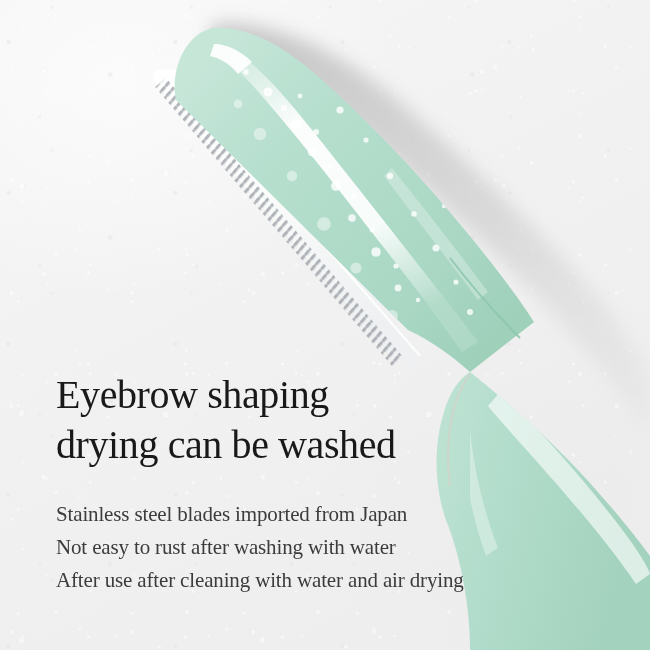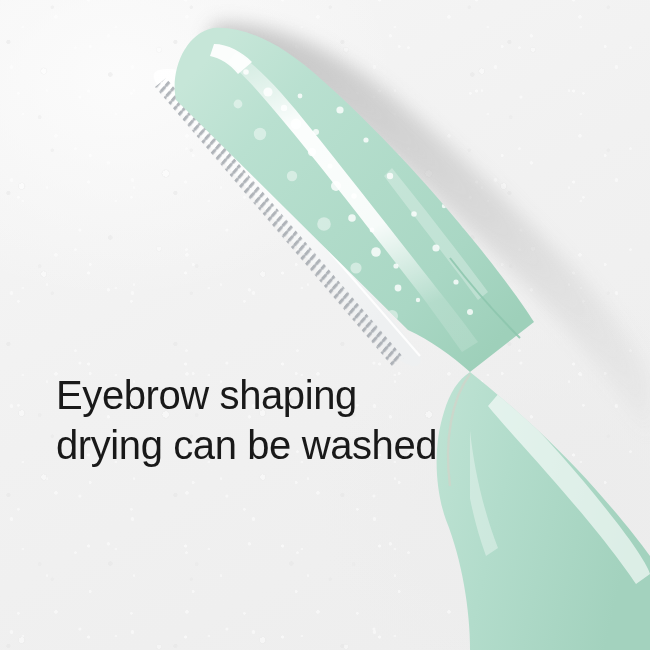--- a/index.html
+++ b/index.html
@@ -7,21 +7,21 @@
     margin: 0;
     padding: 0;
     background: #ffffff;
   }
   #stage {
     position: relative;
     width: 650px;
     height: 650px;
     overflow: hidden;
     background: #f2f2f2;
-    font-family: Liberation Sans, sans-serif;
+    font-family: Liberation Serif, serif;
     -webkit-font-smoothing: antialiased;
   }
 
   
   .bg-base {
     position: absolute;
     inset: 0;
     background:
       radial-gradient(ellipse 70% 55% at 18% 12%, #fbfbfb 0%, rgba(251,251,251,0) 62%),
       radial-gradient(ellipse 60% 50% at 88% 78%, #ececec 0%, rgba(236,236,236,0) 65%),
@@ -305,15 +305,20 @@
 
       <path d="M 470 374
                C 452 398, 444 440, 450 486" stroke="#d9cfc6" stroke-width="2.4" fill="none" opacity=".55"></path>
     </g>
   </svg>
 
   <div class="text-block">
     <div class="headline">Eyebrow shaping</div>
     <div class="headline">drying can be washed</div>
 
+    <div class="sub-list">
+      <div class="sub-line">Stainless steel blades imported from Japan</div>
+      <div class="sub-line">Not easy to rust after washing with water</div>
+      <div class="sub-line">After use after cleaning with water and air drying</div>
+    </div>
   </div>
 
 </div>
 
 </body></html>

